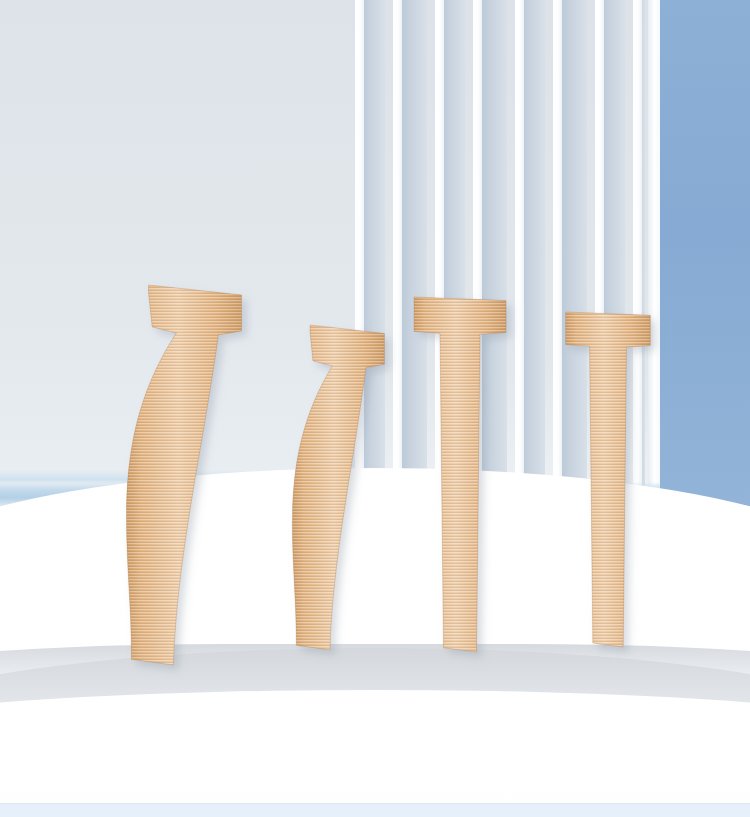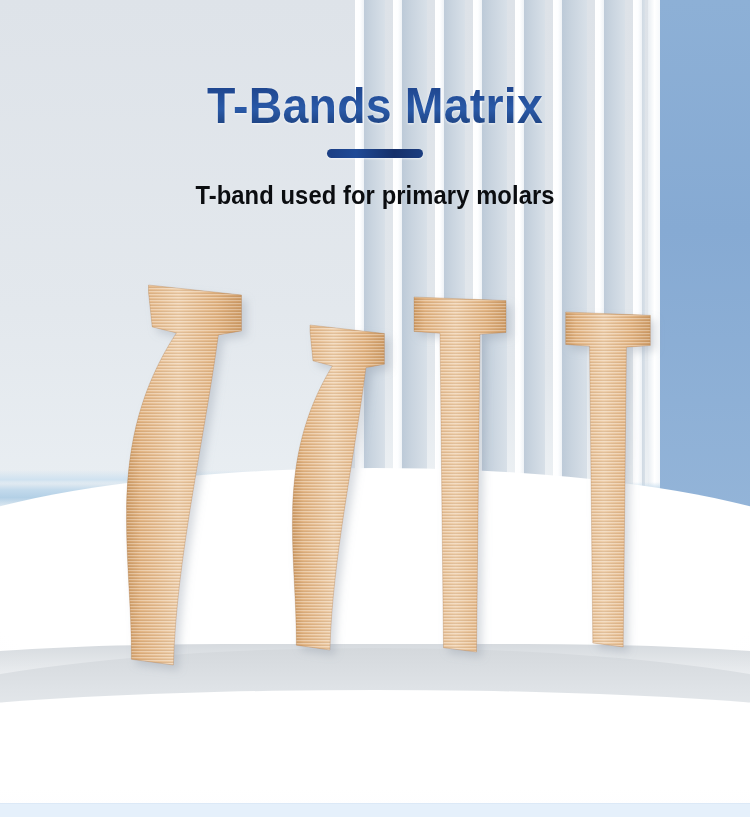--- a/index.html
+++ b/index.html
@@ -267,23 +267,16 @@
           </defs>
           <g filter="url(#s3)">
             <path d="M 3.6799999999999997 0 L 88.32 3.35 L 88.32 33.5 L 64.4 35.175000000000004 L 61.18 335 L 30.82 330.98 L 27.599999999999998 34.17 L 3.6799999999999997 32.495 Z" fill="url(#g3)"></path>
             <path d="M 3.6799999999999997 0 L 88.32 3.35 L 88.32 33.5 L 64.4 35.175000000000004 L 61.18 335 L 30.82 330.98 L 27.599999999999998 34.17 L 3.6799999999999997 32.495 Z" fill="url(#t3)"></path>
             <path d="M 3.6799999999999997 0 L 88.32 3.35 L 88.32 33.5 L 64.4 35.175000000000004 L 61.18 335 L 30.82 330.98 L 27.599999999999998 34.17 L 3.6799999999999997 32.495 Z" fill="none" stroke="rgba(170,120,70,0.30)" stroke-width="1"></path>
           </g>
         </svg>
       </div>
     </div>
 
-  <div class="header">
-    <h1 class="title">T-Bands Matrix</h1>
-    <div class="divider-wrap">
-      <span class="divider"></span>
-    </div>
-    <p class="subtitle">T-band used for primary molars</p>
-  </div>
 
   <div class="bottom-strip-line"></div>
   <div class="bottom-strip"></div>
 </div>
 
 </body></html>

